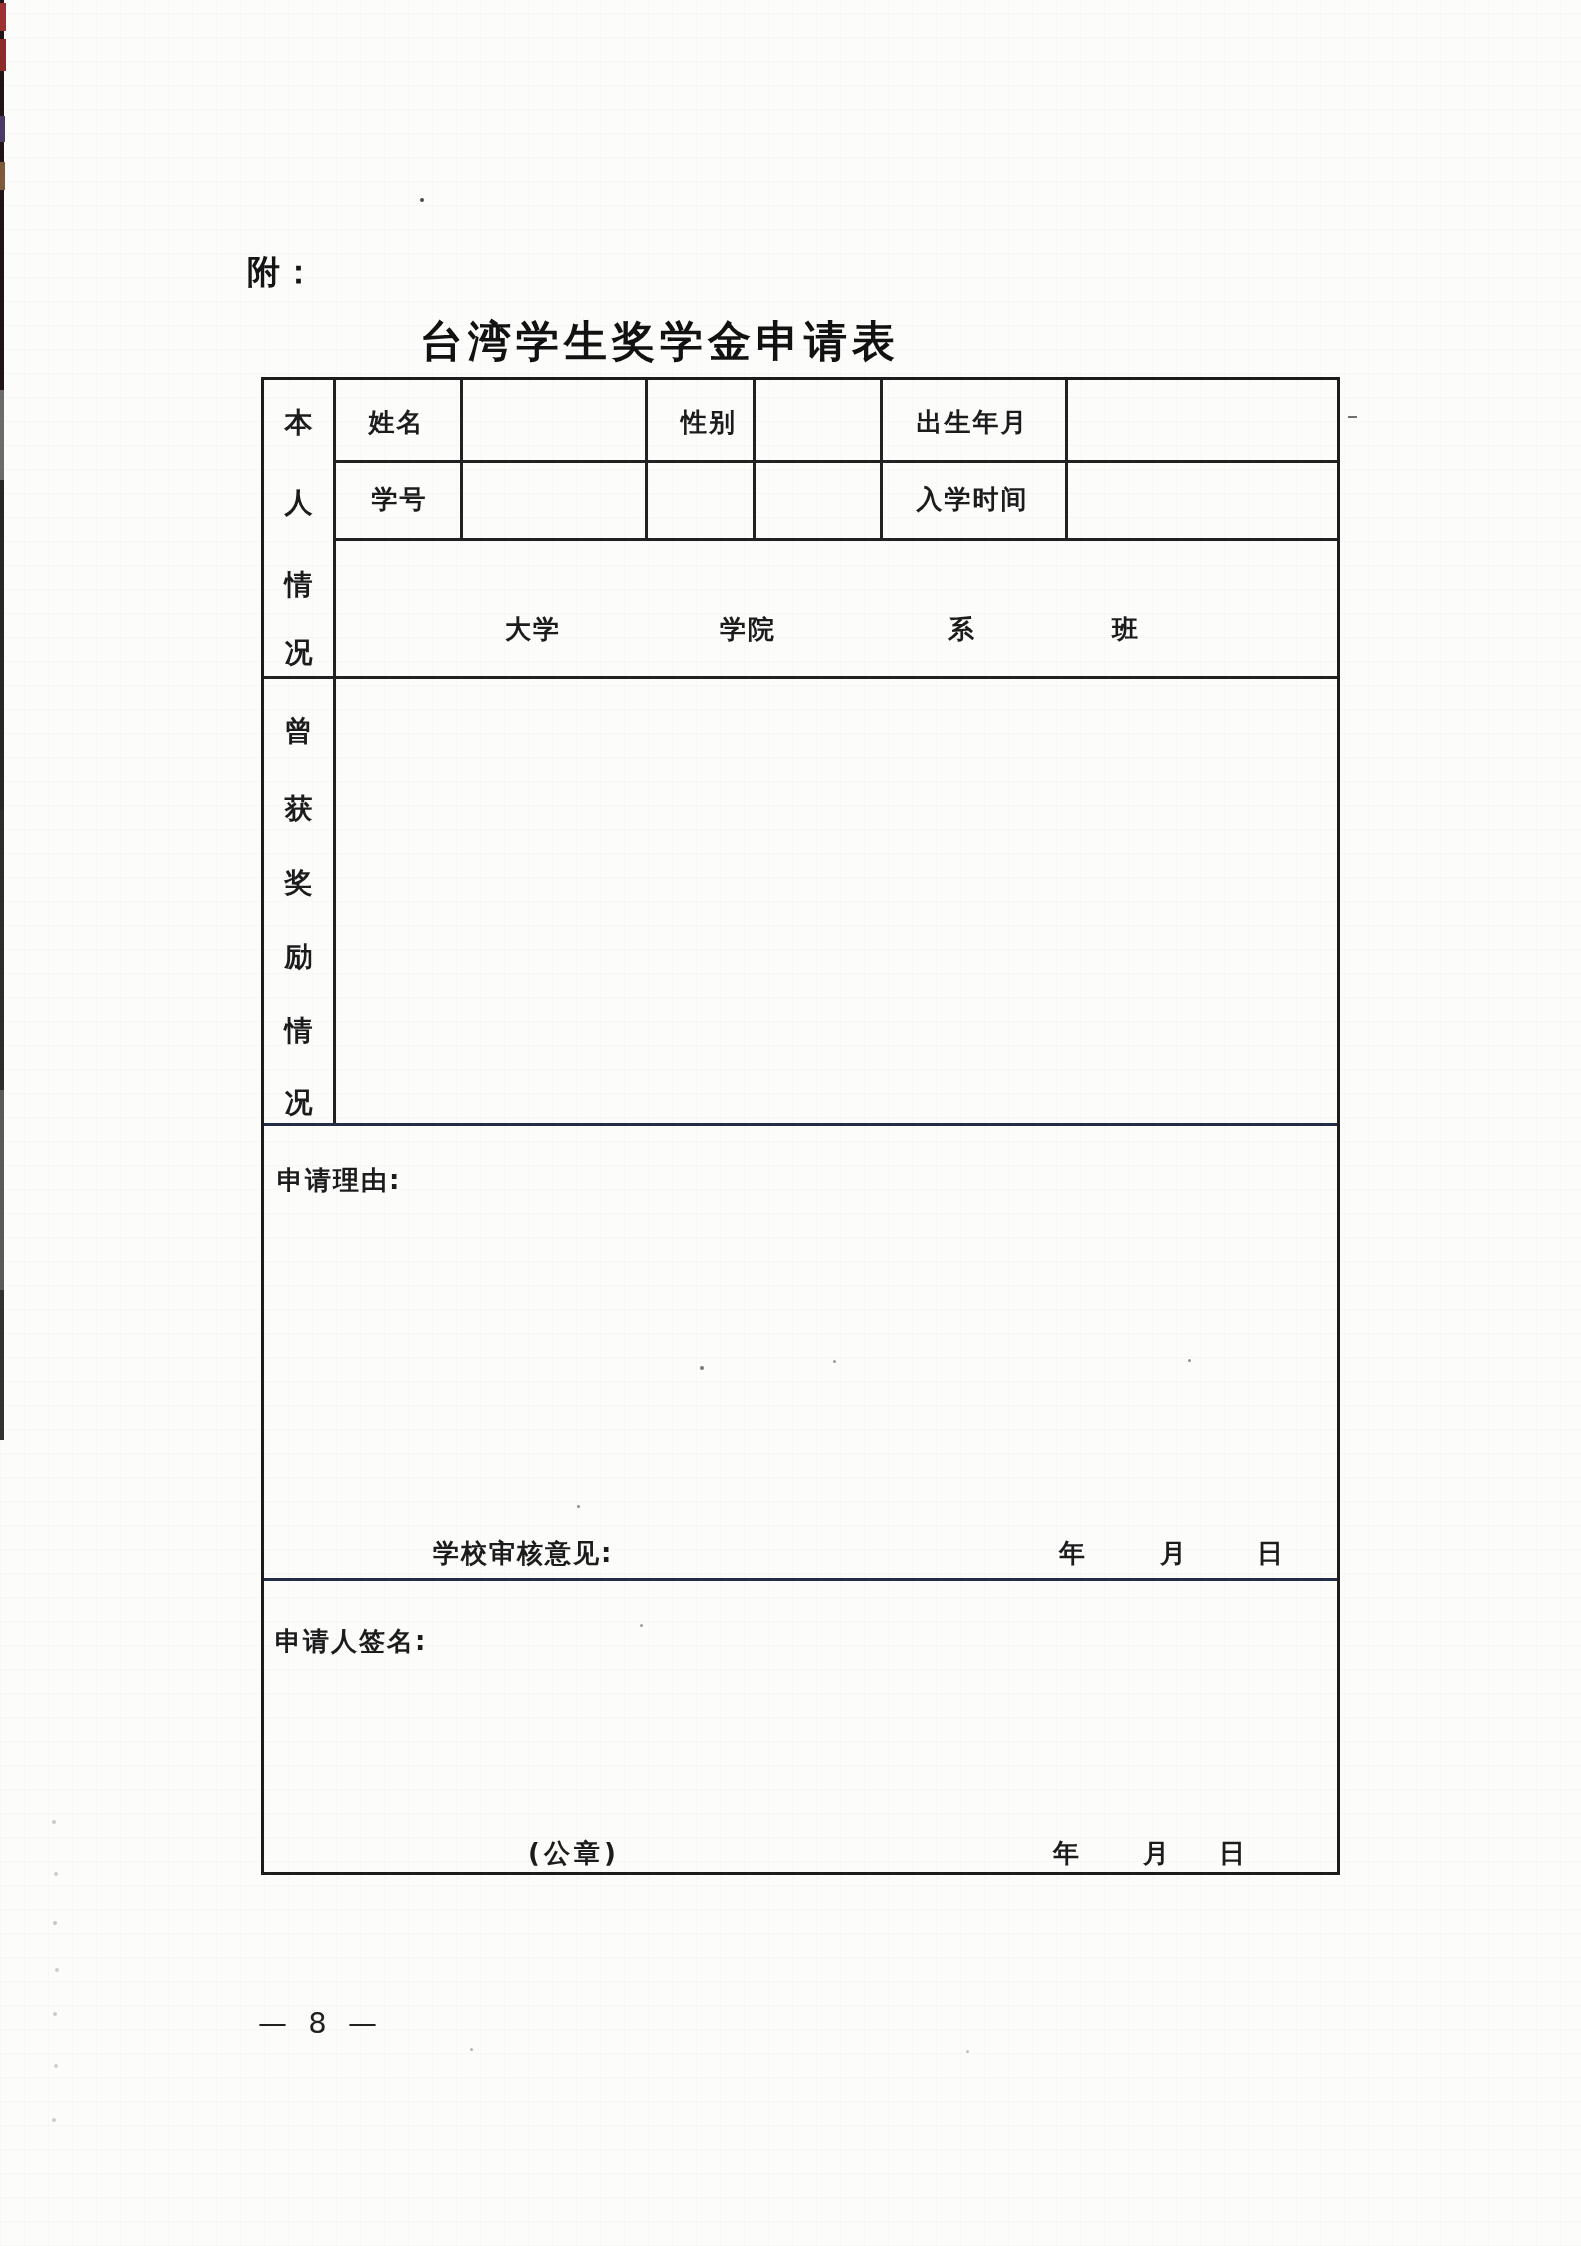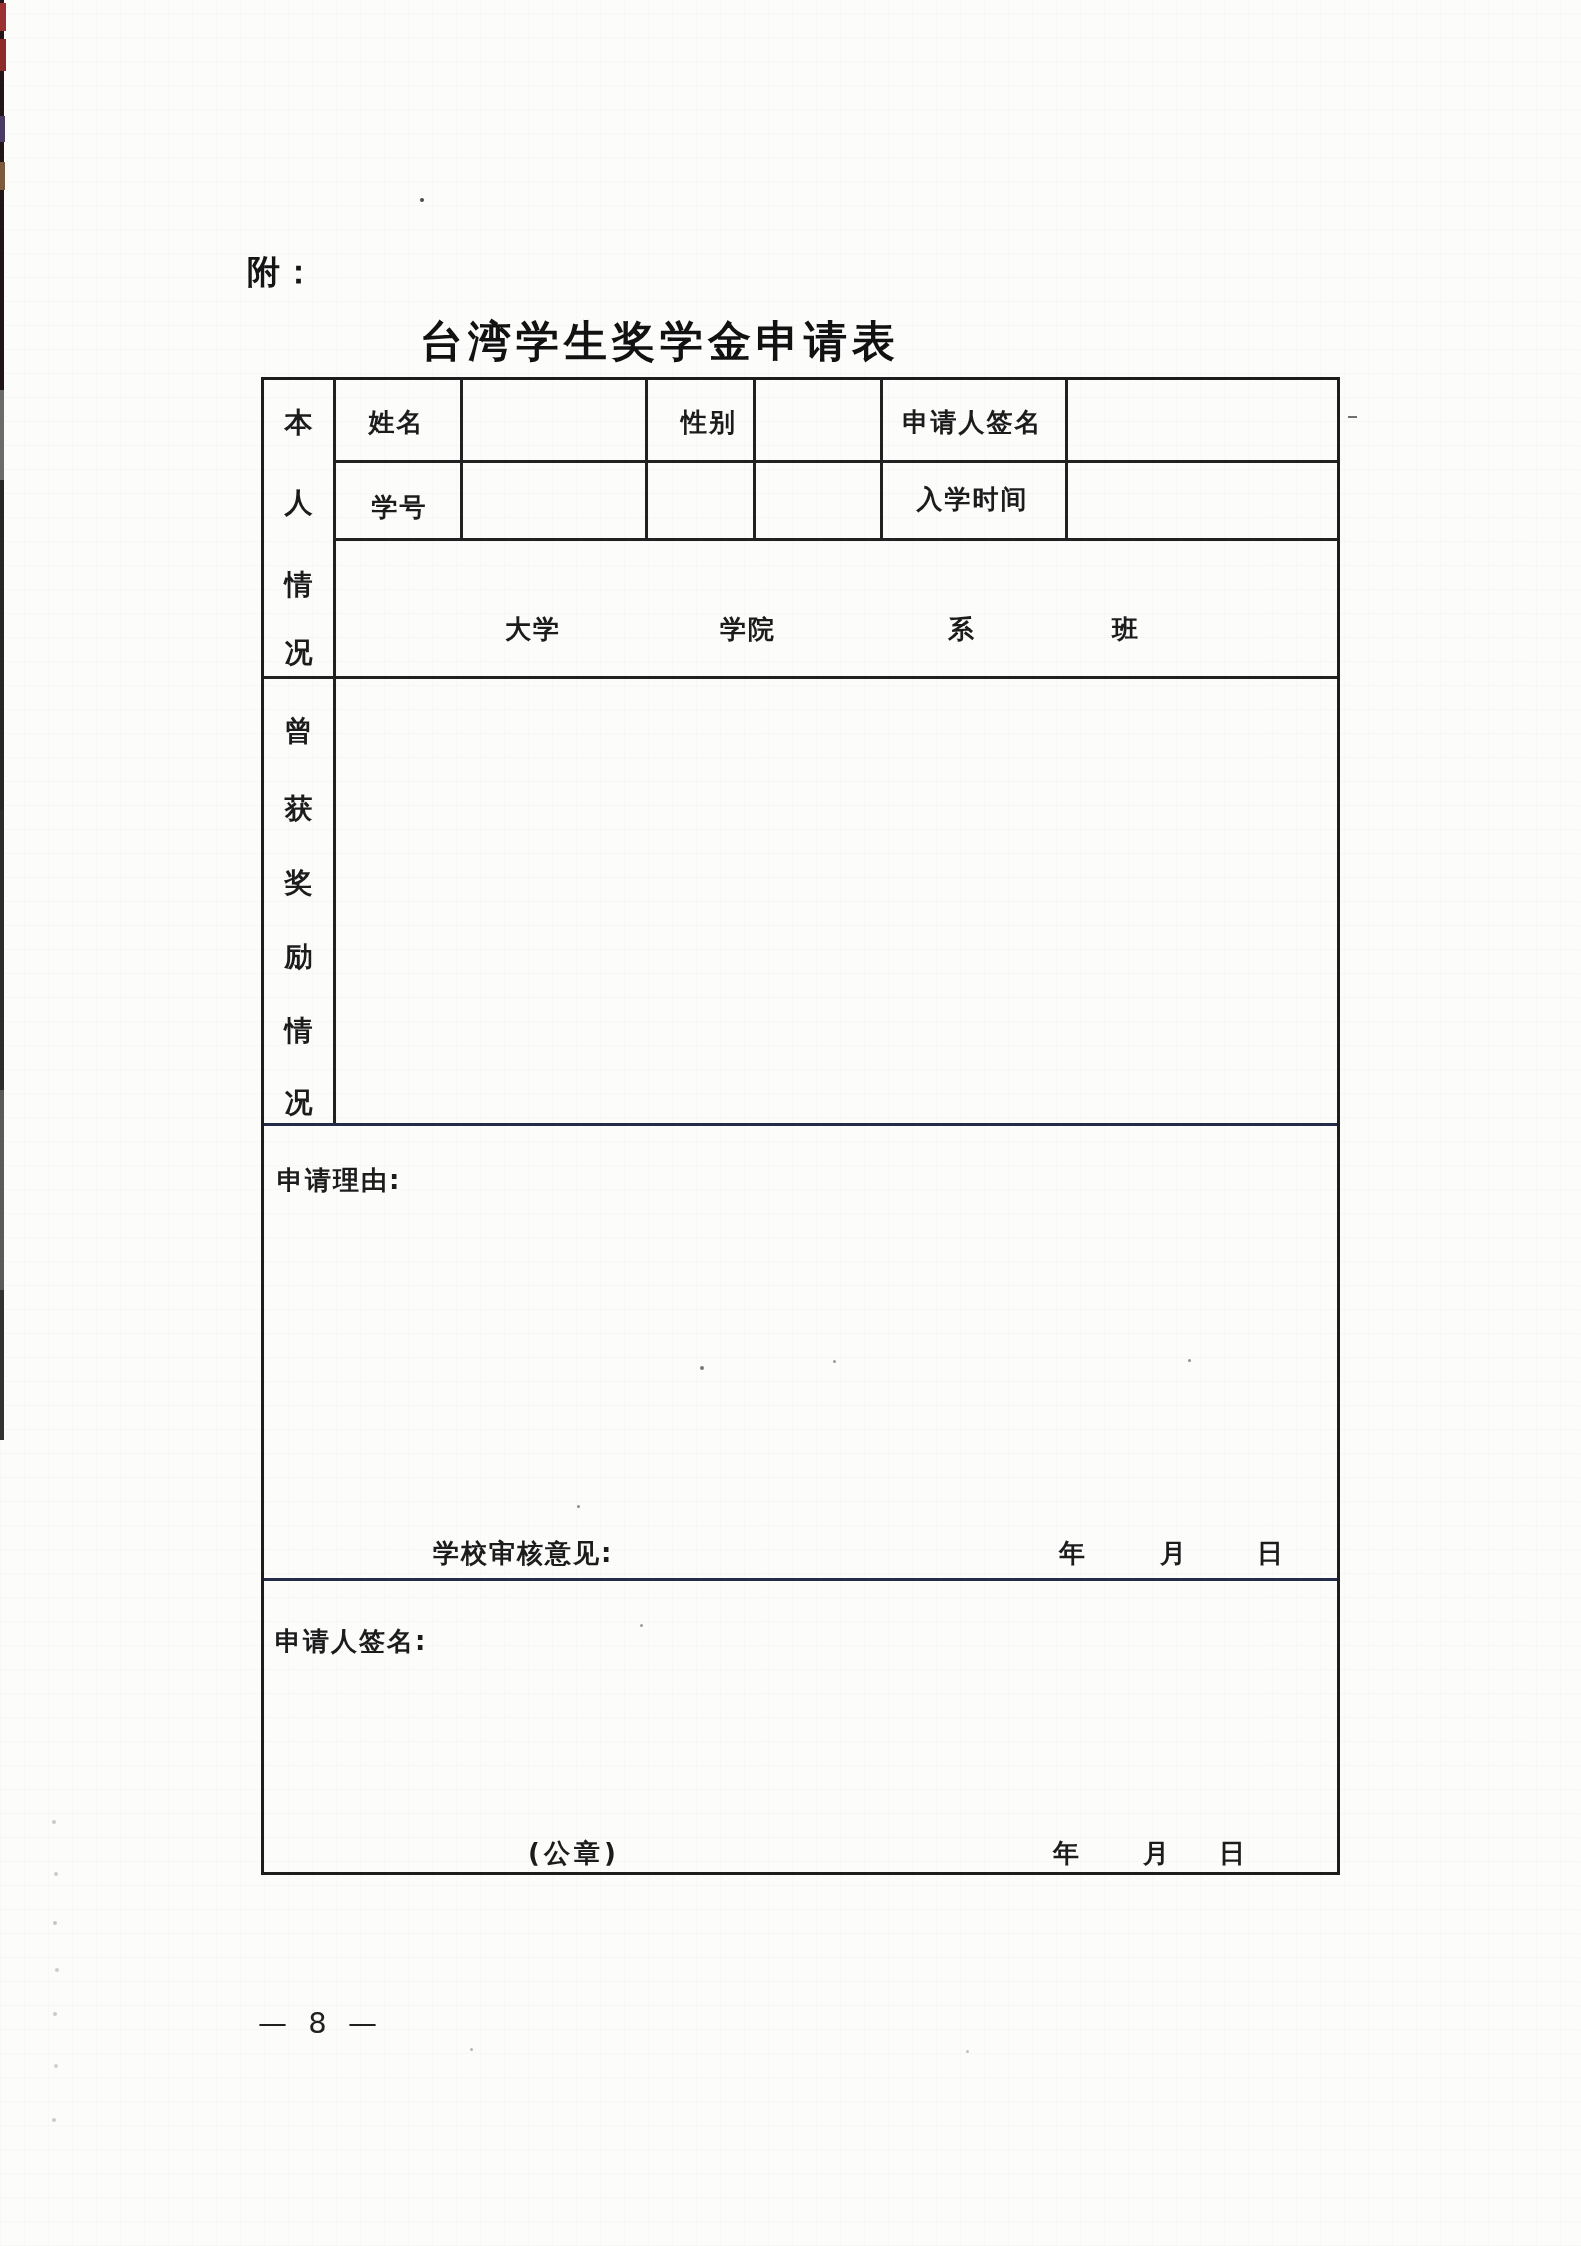--- a/index.html
+++ b/index.html
@@ -74,24 +74,24 @@
 
     <div class="vchar" style="top:26px;">本</div>
     <div class="vchar" style="top:106px;">人</div>
     <div class="vchar" style="top:188px;">情</div>
     <div class="vchar" style="top:256px;">况</div>
 
     <div class="lbl cell-label" style="left:69px;width:127px;top:25px;">姓名</div>
     <div class="abs" style="left:199px;top:0;width:182px;height:80px;"></div>
     <div class="lbl cell-label" style="left:384px;width:122px;top:25px;">性别</div>
     <div class="abs" style="left:492px;top:0;width:124px;height:80px;"></div>
-    <div class="lbl cell-label" style="left:616px;width:185px;top:25px;">申请人签名</div>
+    <div class="lbl cell-label" style="left:616px;width:185px;top:25px;">出生年月</div>
     <div class="abs" style="left:804px;top:0;width:269px;height:80px;"></div>
 
-    <div class="lbl cell-label" style="left:69px;width:133px;top:110px;">学号</div>
+    <div class="lbl cell-label" style="left:69px;width:133px;top:102px;">学号</div>
     <div class="abs" style="left:199px;top:83px;width:182px;height:75px;"></div>
     <div class="lbl cell-label" style="left:616px;width:185px;top:102px;">入学时间</div>
     <div class="abs" style="left:804px;top:83px;width:269px;height:75px;"></div>
 
     <div class="lbl" style="left:241px;top:232px;">大学</div>
     <div class="lbl" style="left:456px;top:232px;">学院</div>
     <div class="lbl" style="left:684px;top:232px;">系</div>
     <div class="lbl" style="left:848px;top:232px;">班</div>
 
     <div class="vchar" style="top:334px;">曾</div>

